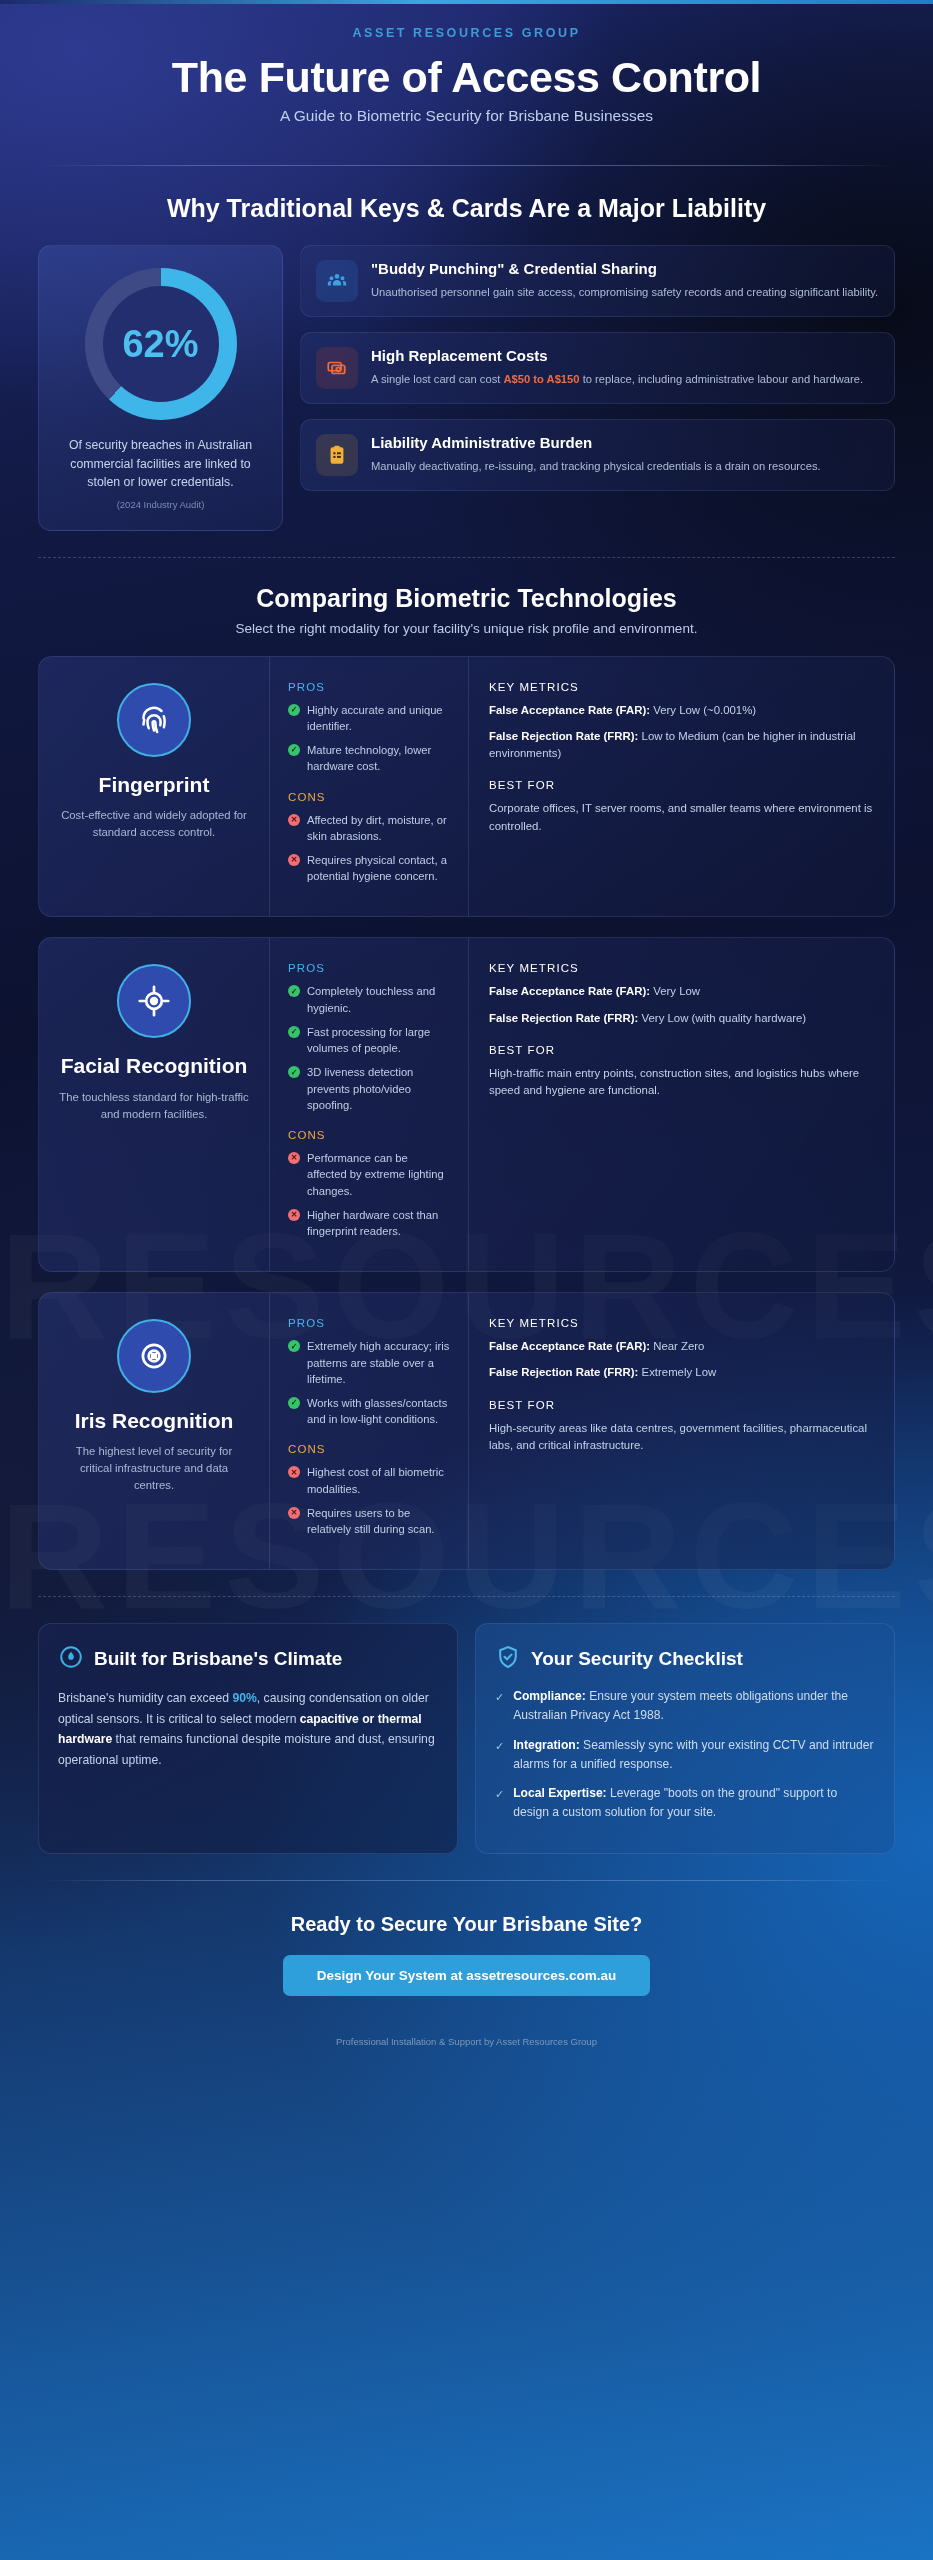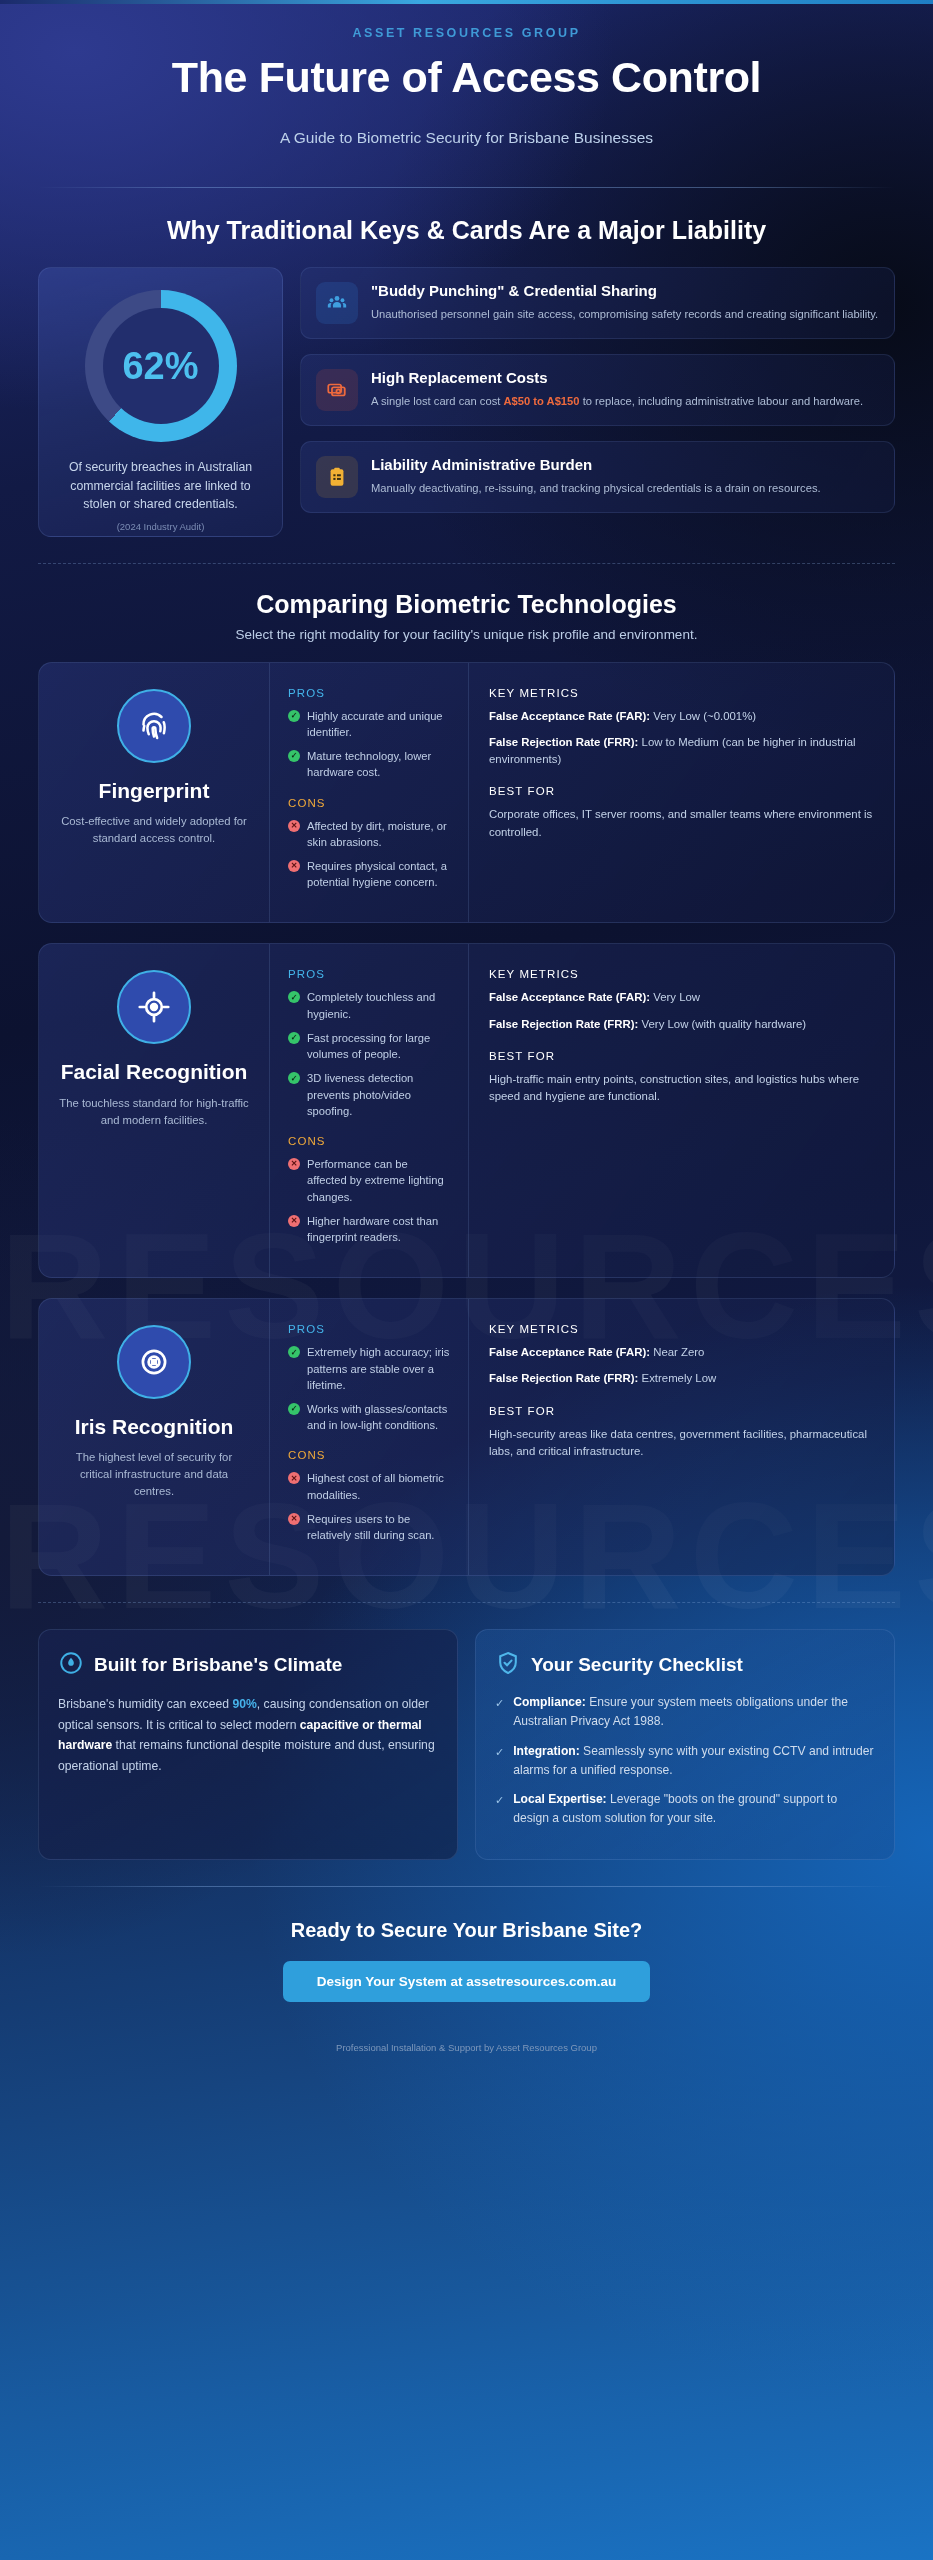--- a/index.html
+++ b/index.html
@@ -31,34 +31,34 @@
     font-size:150px; font-weight:700; letter-spacing:8px;
     color:rgba(255,255,255,0.035); white-space:nowrap; pointer-events:none;
     user-select:none; z-index:0; }
   .wrap { position:relative; z-index:2; padding:0 38px; }
 
   
   .hero { text-align:center; padding:26px 0 14px; }
   .eyebrow { color:#3f9ad6; font-size:12.5px; font-weight:700; letter-spacing:2.6px; }
   .hero h1 { font-size:43px; line-height:1.1; font-weight:700; margin-top:14px;
     color:#fff; letter-spacing:-0.4px; }
-  .hero p { margin-top:28px; font-size:15.5px; color:#bcd0ea; }
+  .hero p { margin-top:6px; font-size:15.5px; color:#bcd0ea; }
   .rule { height:1px; margin:26px 0 0; background:linear-gradient(90deg,rgba(120,160,220,0) 0%,rgba(130,170,225,.42) 18%,rgba(130,170,225,.42) 82%,rgba(120,160,220,0) 100%); }
   .dashrule { height:0; border-top:1px dashed rgba(140,175,225,.30); margin:26px 0; }
 
   
   .sec-title { text-align:center; font-size:25px; font-weight:700; color:#fff; }
   .sec-sub { text-align:center; font-size:13.5px; color:#bccde6; margin-top:8px; }
 
   
   .liab { display:flex; gap:17px; margin-top:22px; }
   .donut-card { width:245px; flex:0 0 245px; border-radius:13px;
     background:linear-gradient(160deg, rgba(64,86,175,.40), rgba(36,48,110,.30));
     border:1px solid rgba(120,150,215,.18);
-    padding:22px 16px 4px; text-align:center; }
+    padding:22px 16px 20px; text-align:center; }
   .donut { width:152px; height:152px; margin:0 auto; border-radius:50%;
     background:conic-gradient(#3fb6ea 0deg 223deg, #3d4a86 223deg 360deg);
     display:flex; align-items:center; justify-content:center; position:relative; }
   .donut::after { content:""; position:absolute; width:116px; height:116px;
     border-radius:50%; background:#222e6d; }
   .donut span { position:relative; z-index:2; font-size:38px; font-weight:700; color:#4dc0ef; }
   .donut-cap { margin-top:16px; font-size:12.3px; line-height:1.5; color:#c7d6ec; }
   .donut-src { margin-top:7px; font-size:9.5px; color:#7b8cb4; }
 
   .liab-col { flex:1; display:flex; flex-direction:column; gap:15px; }
@@ -148,21 +148,21 @@
 
     <div style="margin-top:28px">
       <div class="sec-title">Why Traditional Keys &amp; Cards Are a Major Liability</div>
     </div>
 
     <div class="liab">
       <div class="donut-card">
         <div class="donut" style="background: conic-gradient(rgb(63, 182, 234) 0deg, rgb(63, 182, 234) 223.2deg, rgb(61, 74, 134) 223.2deg, rgb(61, 74, 134) 360deg);">
           <span>62%</span>
         </div>
-        <div class="donut-cap">Of security breaches in Australian commercial facilities are linked to stolen or shared credentials.</div>
+        <div class="donut-cap">Of security breaches in Australian commercial facilities are linked to stolen or lower credentials.</div>
         <div class="donut-src">(2024 Industry Audit)</div>
       </div>
 
       <div class="liab-col">
         <div class="liab-card">
           <div class="ic blue">
             <svg width="22" height="22" viewBox="0 0 24 24" fill="#3f9fe0">
               <circle cx="12" cy="7" r="2.6"></circle>
                 <circle cx="6" cy="9" r="2.1"></circle>
                 <circle cx="18" cy="9" r="2.1"></circle>

